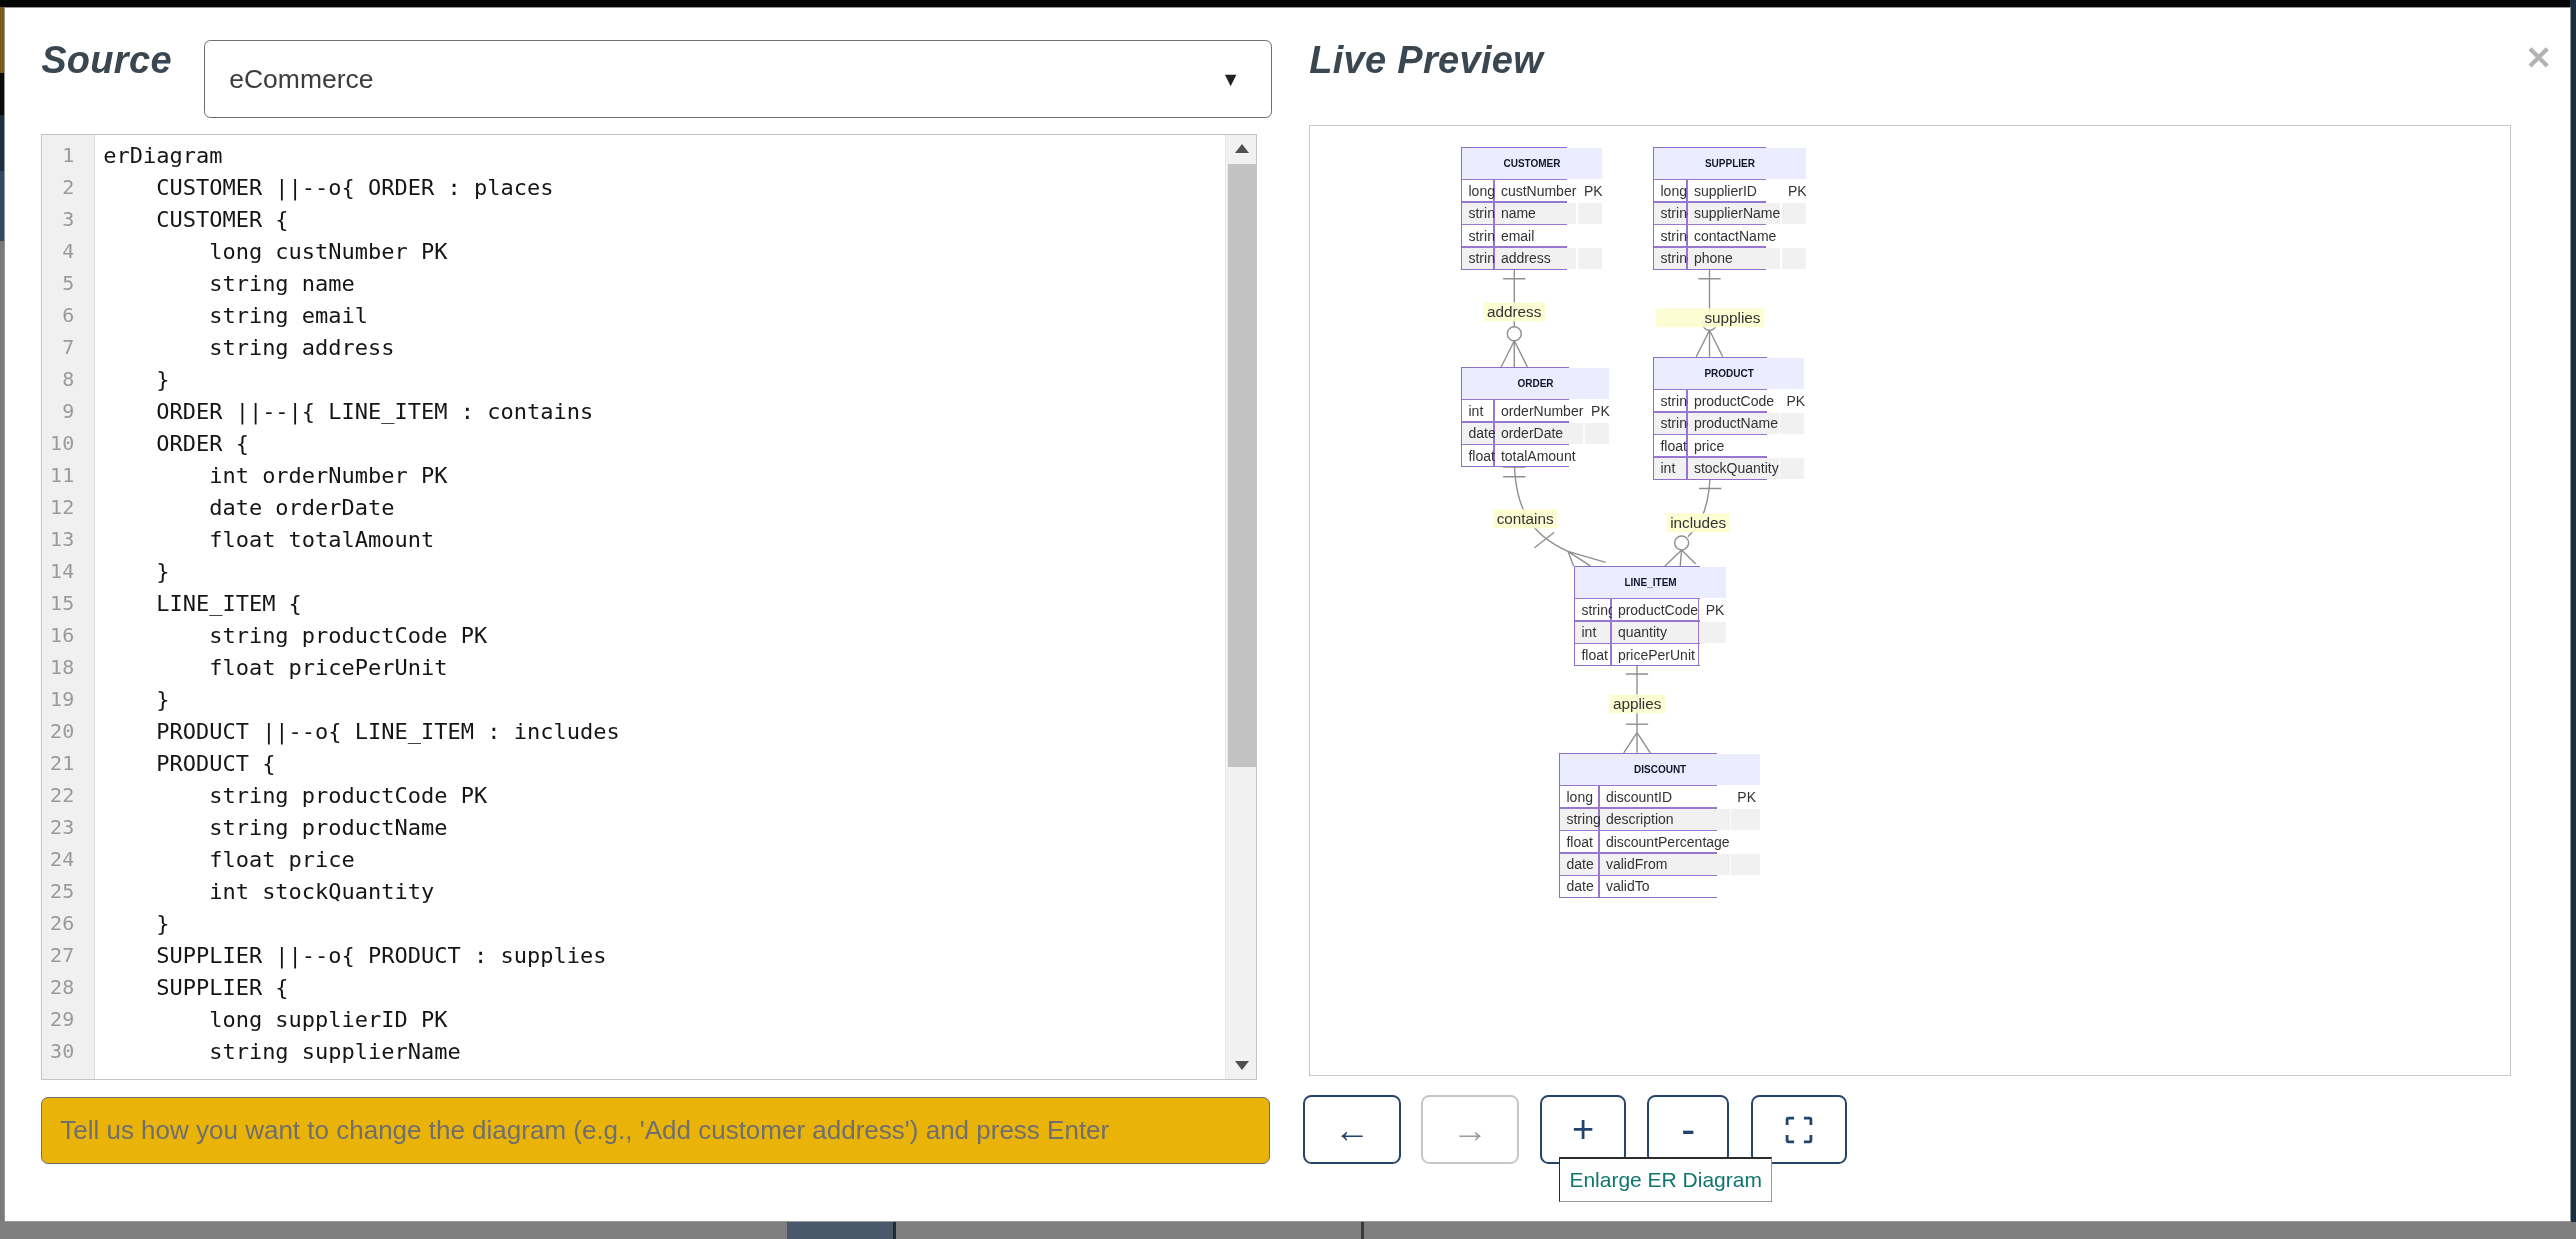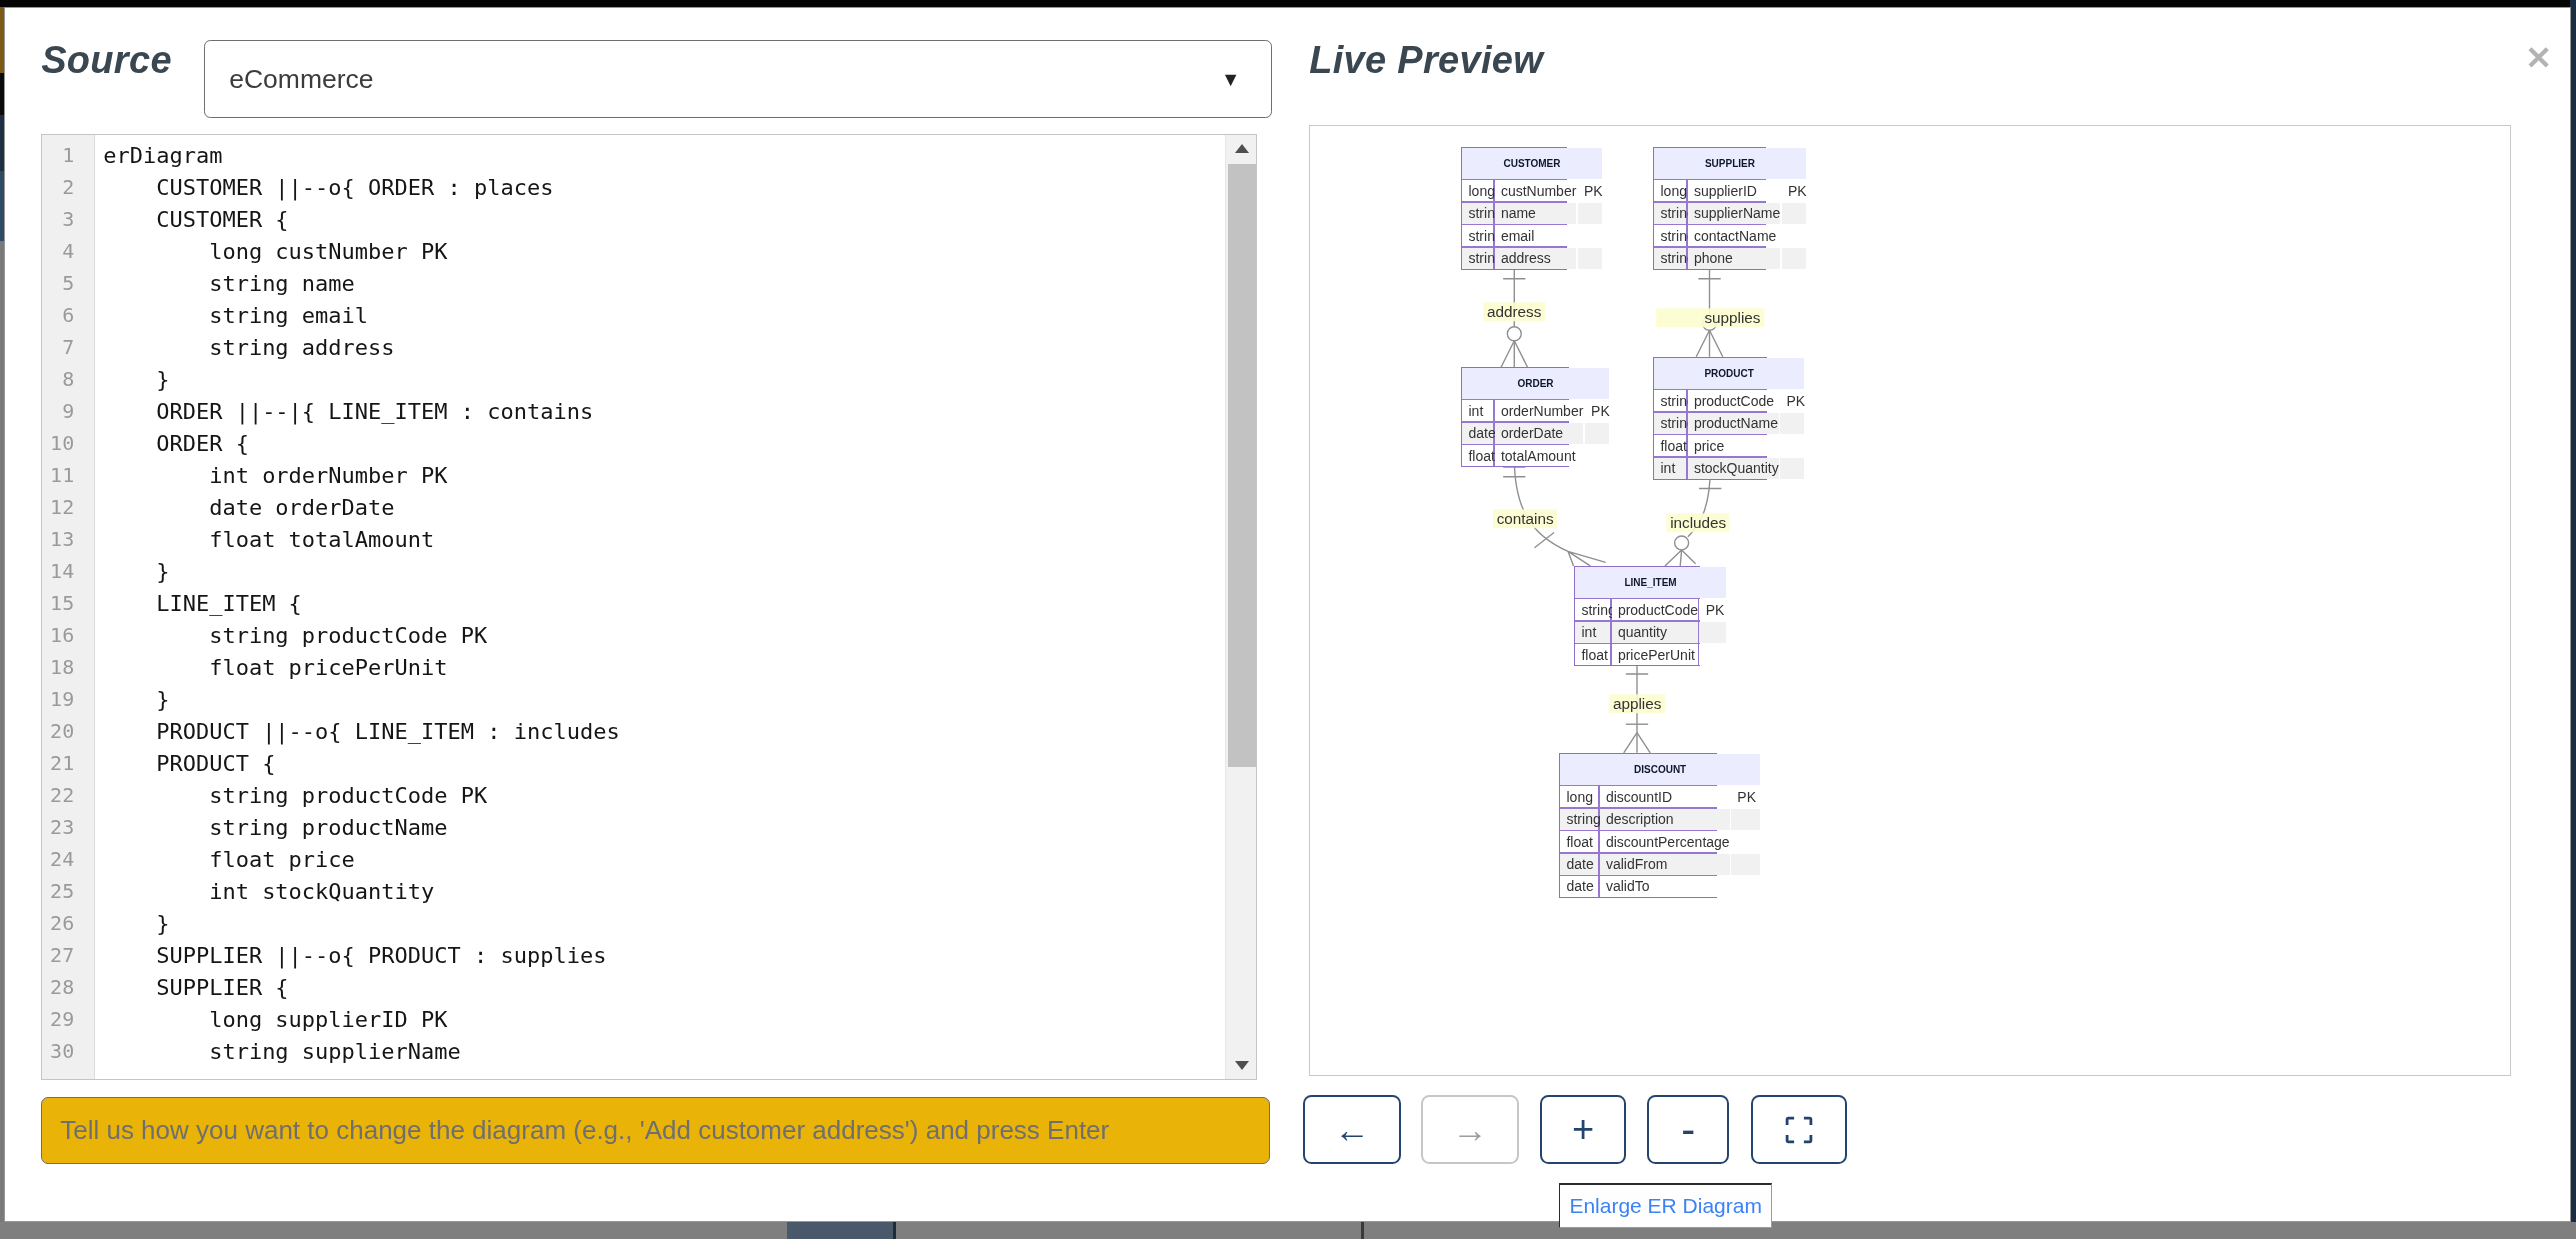--- a/index.html
+++ b/index.html
@@ -84,23 +84,23 @@
   .tbtn { position:absolute; top:1087px; height:69px; background:#fff; border:2.1px solid #24456b; border-radius:8.4px;
           display:flex; align-items:center; justify-content:center; color:#24456b; cursor:pointer; }
   .tbtn.disabled { border-color:#c6c6c6; color:#9d9d9d; cursor:default; }
   #btn-back    { left:1298px; width:98px; font-size:36px; }
   #btn-forward { left:1416px; width:98px; font-size:36px; }
   #btn-zoomin  { left:1535px; width:86px; font-size:38px; font-weight:400; }
   #btn-zoomout { left:1642px; width:82px; font-size:42px; }
   #btn-full    { left:1746px; width:96px; }
 
   
-  .tooltip { position:absolute; left:1554px; top:1175px; width:213px; height:45px; background:#fefefe;
+  .tooltip { position:absolute; left:1554px; top:1149px; width:213px; height:45px; background:#fefefe;
              border:0.7px solid #9b9b9b; border-top:2.8px solid #2b2b2b; border-left:1.4px solid #2b2b2b;
-             display:flex; align-items:center; justify-content:center; font-size:21px; color:#3b82f6; }
+             display:flex; align-items:center; justify-content:center; font-size:21px; color:#0f766e; }
 </style>
 </head>
 <body>
 
 <div class="screen">
 
   <div class="under-top"></div>
   <div class="under-left">
     <div class="ul-gold"></div>
     <div class="ul-black"></div>

